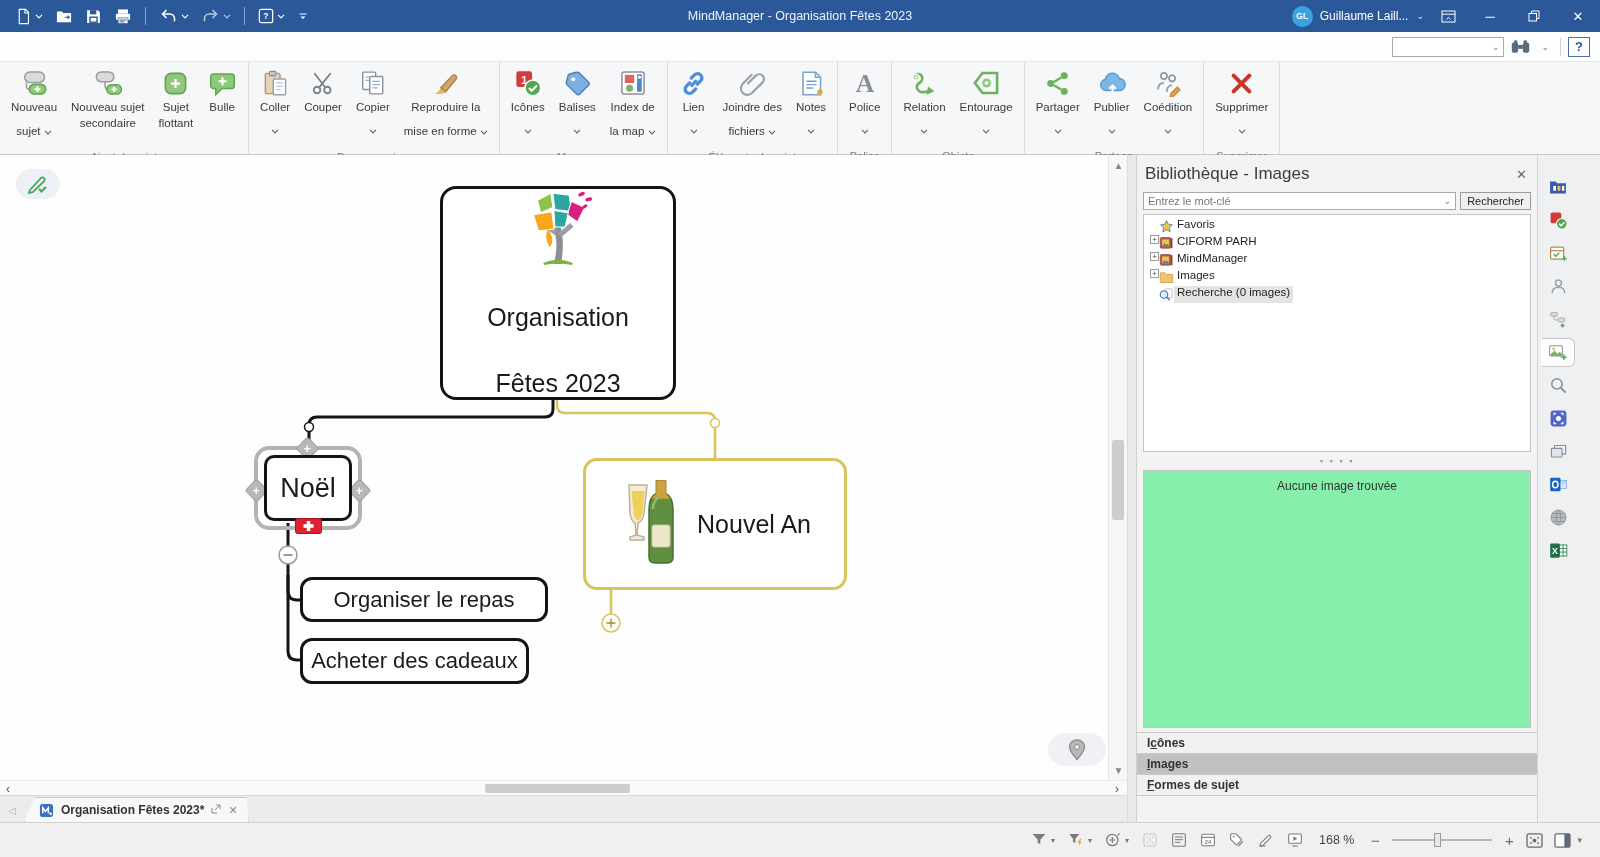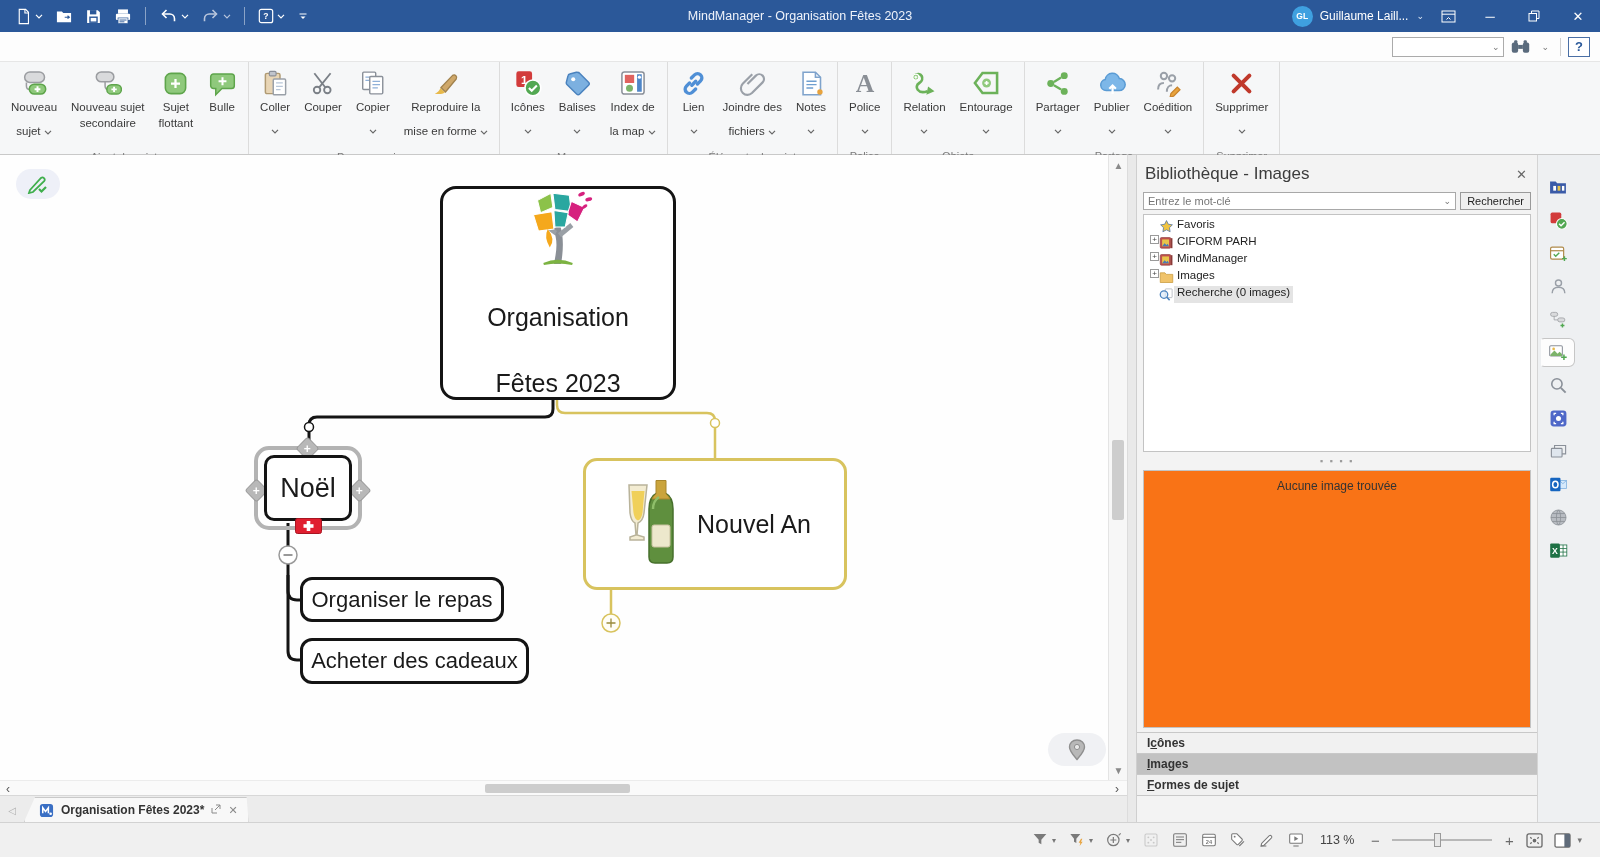--- a/index.html
+++ b/index.html
@@ -53,21 +53,21 @@
 
   .map-node { position:absolute; background:#fff; display:flex; align-items:center; justify-content:center; color:#1a1a1a; }
   #root-node { left:440px; top:31px; width:236px; height:214px; border:3px solid #141414; border-radius:16px; flex-direction:column; font-size:25px;gap:32px; }
   #root-node .node-line { line-height:34px; }
   #noel-selection { position:absolute; left:254px; top:291px; width:108px; height:84px; border:4px solid #b3b3b3; border-radius:15px; background:transparent; }
   .handle { position:absolute; width:17px; height:17px; background:#b8b8b8; border:1px solid #9a9a9a; border-radius:3px; transform:rotate(45deg); display:flex; align-items:center; justify-content:center; }
   .handle span { transform:rotate(-45deg); color:#fff; font-size:12px; font-weight:bold; line-height:0; }
   #noel-node { left:264px; top:300px; width:88px; height:66px; border:3px solid #141414; border-radius:10px; font-size:27px; }
   #noel-flag { position:absolute; left:295px; top:363px; }
   .child-node { border:3px solid #141414; border-radius:12px; font-size:22px; }
-  #child-0 { left:300px; top:422px; width:204px; height:45px; }
+  #child-0 { left:300px; top:422px; width:248px; height:45px; }
   #child-1 { left:300px; top:483px; width:229px; height:46px; }
   #nouvelan-node { left:583px; top:303px; width:264px; height:132px; border:3px solid #d8c35e; border-radius:14px; font-size:25px; gap:14px; }
   #pen-pill { position:absolute; left:16px; top:14px; width:44px; height:30px; background:#eef0f8; border-radius:15px; display:flex; align-items:center; justify-content:center; }
   #pin-pill { position:absolute; left:1048px; top:578px; width:58px; height:33px; background:#f0f1f4; border-radius:17px; display:flex; align-items:center; justify-content:center; }
 
   
   #v-scroll { position:absolute; right:0; top:0; width:19px; height:625px; background:#f7f7f7; border-left:1px solid #e4e4e4; }
   #v-thumb { position:absolute; left:3px; top:285px; width:12px; height:80px; background:#cdcdcd; border-radius:2px; }
   .scroll-arrow { position:absolute; left:0; width:19px; height:16px; color:#8a8a8a; font-size:10px; display:flex; align-items:center; justify-content:center; }
   #h-scroll { position:relative; width:1127px; height:15px; background:#fafafa; border-top:1px solid #ececec; }
@@ -91,21 +91,21 @@
   #keyword-box { flex:1; height:18px; border:1px solid #a8a8a8; background:#fff; display:flex; align-items:center; }
   #keyword-box input { flex:1; min-width:0; border:0; outline:0; font-size:11px; padding:0 4px; color:#333; }
   #search-btn { height:18px; padding:0 6px; font-size:11px; background:#efefef; border:1px solid #9a9a9a; color:#222; }
   #tree-box { margin:0 6px; height:238px; background:#fff; border:1px solid #c3c3c3; padding-top:3px; overflow:hidden; }
   .tree-row { display:flex; height:17px; font-size:11.5px; color:#222; padding-left:6px; gap:0; white-space:nowrap; }
   .tree-label { padding:0 3px; }
   .tree-row.selected .tree-label { background:#e4e4e4; }
   .expander { width:9px; height:9px; border:1px solid #9a9a9a; background:#fff; font-size:8px; line-height:7px; text-align:center; color:#444; }
   .expander.none { visibility:hidden; }
   #panel-splitter { height:18px; display:flex; align-items:center; justify-content:center; color:#9a9a9a; font-size:9px; letter-spacing:2px; }
-  #empty-box { margin:0 6px; height:258px; background:#f97316; border:1px solid #c3c3c3; text-align:center; padding-top:8px; font-size:12px; color:#333; }
+  #empty-box { margin:0 6px; height:258px; background:#86efac; border:1px solid #c3c3c3; text-align:center; padding-top:8px; font-size:12px; color:#333; }
   #panel-tabs { margin-top:4px; border-top:1px solid #c8c8c8; }
   .panel-tab { height:21px; display:flex; align-items:center; padding-left:10px; font-size:12px; font-weight:bold; color:#333; background:#f1f1f1; border-bottom:1px solid #c8c8c8; }
   .panel-tab.selected { background:#c2c2c2; }
 
   
   #strip { width:63px; background:#eef0f2; border-left:1px solid #d4d4d4; padding-top:18px; }
   .strip-btn { width:34px; height:29px; margin:0 0 4px 3px; border:1px solid transparent; border-radius:3px 6px 6px 3px; display:flex; align-items:center; justify-content:center; }
   .strip-btn.active { background:#fdfdfd; border-color:#c6c6c6; border-left-color:#fdfdfd; }
 
   
@@ -1016,21 +1016,21 @@
         <span class="sb-item">
           <span class="icn">
             <svg width="18" height="16" viewBox="0 0 24 24" fill="none">
               <rect x="2.5" y="3" width="19" height="14" rx="1.5" stroke="#7a7a7a" stroke-width="1.6" fill="#fff"></rect>
               <path d="M9.5 6.5l6 3.5-6 3.5z" fill="#7a7a7a"></path>
               <path d="M8 21h8" stroke="#7a7a7a" stroke-width="1.6"></path>
             </svg>
           </span>
         </span>
       </span>
-    <span id="zoom-label">113 %</span>
+    <span id="zoom-label">168 %</span>
     <span class="zoom-pm">−</span>
     <span id="zoom-track">
         <span id="zoom-thumb"></span>
       </span>
     <span class="zoom-pm">+</span>
     <span class="icn">
         <svg width="17" height="15" viewBox="0 0 18 16" fill="none" stroke="#6a6a6a" stroke-width="1.4">
           <rect x="1" y="1" width="16" height="14" rx="2"></rect>
           <path d="M6 6 L4.5 4.5 M12 6 l1.5-1.5 M6 10 l-1.5 1.5 M12 10 l1.5 1.5"></path>
           <circle cx="9" cy="8" r="1.3" fill="#6a6a6a"></circle>

